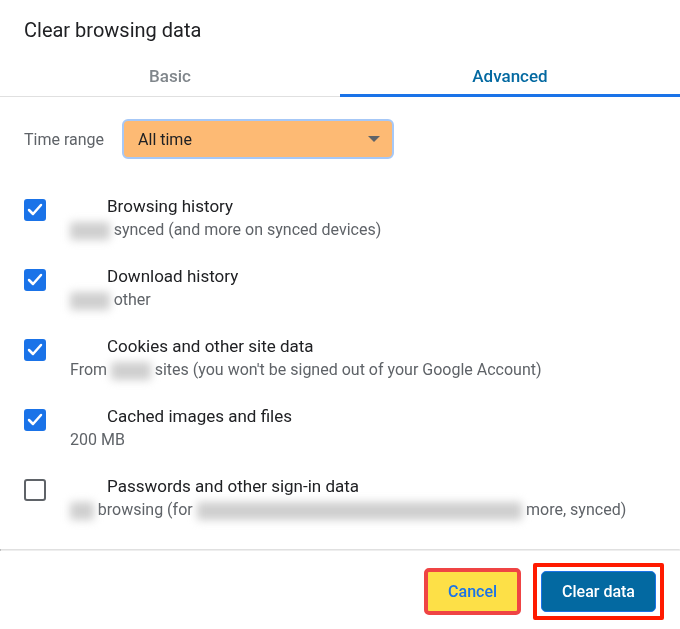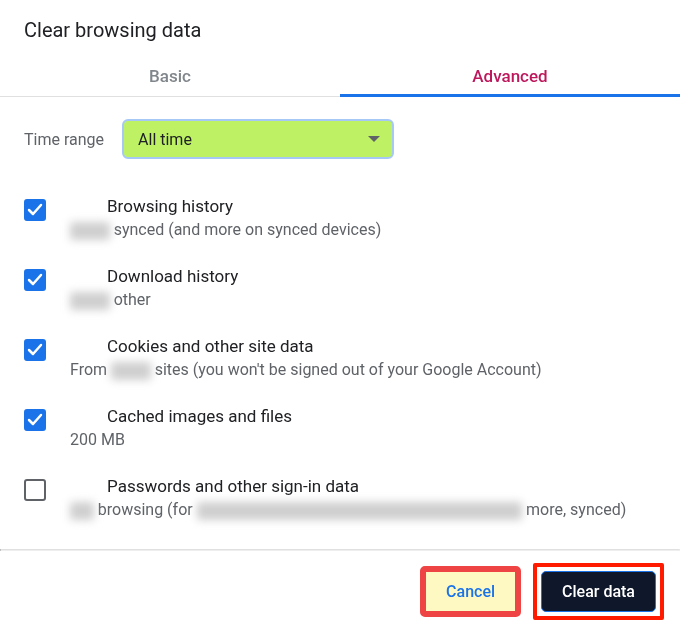--- a/index.html
+++ b/index.html
@@ -28,21 +28,21 @@
     flex: 1;
     text-align: center;
     font-size: 17px;
     padding: 6px 0 10px 0;
     cursor: pointer;
     position: relative;
     color: #80868b;
     font-weight: 500;
   }
   .tab.active {
-    color: #be185d;
+    color: #0369a1;
   }
   .tab.active::after {
     content: "";
     position: absolute;
     left: 0; right: 0; bottom: -1px;
     height: 3px;
     background: #1a73e8;
   }
   .body {
     padding: 22px 24px 14px 24px;
@@ -58,21 +58,21 @@
     color: #5f6368;
   }
   .select {
     display: flex;
     align-items: center;
     justify-content: space-between;
     width: 272px;
     height: 40px;
     border: 2px solid #a6c8f7;
     border-radius: 6px;
-    background: #bef264;
+    background: #fdba74;
     padding: 0 12px 0 14px;
     font-size: 16px;
     color: #202124;
     cursor: pointer;
   }
   .caret svg { display:block; }
   .option {
     display: flex;
     align-items: flex-start;
     gap: 24px;
@@ -133,26 +133,26 @@
     font-weight: 500;
     padding: 10px 20px;
     border-radius: 5px;
     cursor: pointer;
     display: inline-flex;
     align-items: center;
     justify-content: center;
   }
   .btn-cancel {
     color: #1a73e8;
-    background: #fef9c3;
-    border: 6px solid #ef4444;
+    background: #fde047;
+    border: 4px solid #ef4444;
   }
   .btn-primary {
     color: #fff;
-    background: #0f172a;
+    background: #0369a1;
     border: 1px solid #1a73e8;
   }
   .highlight-box {
     border: 4px solid #ff1a00;
     border-radius: 2px;
     padding: 4px;
   }
 </style>
 </head>
 <body>

